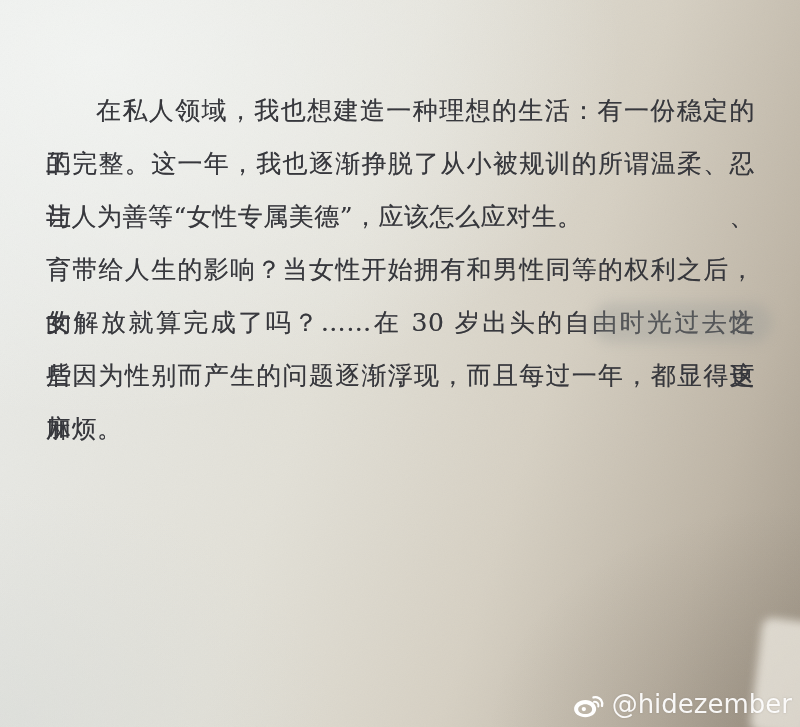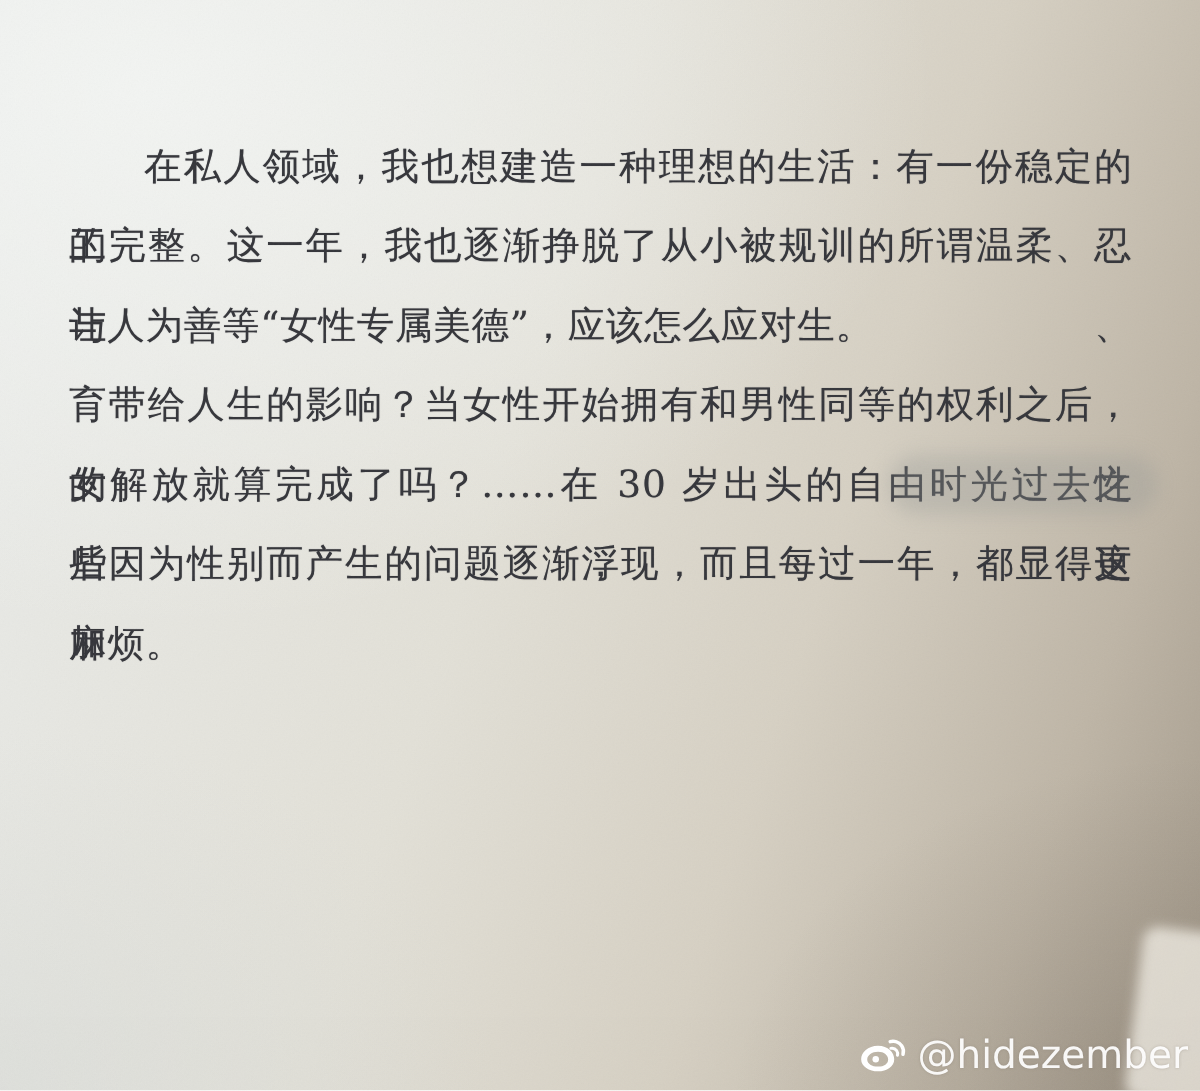--- a/index.html
+++ b/index.html
@@ -78,21 +78,21 @@
     position: absolute;
     inset: 0;
     pointer-events: none;
   }
 
   .watermark {
     position: absolute;
     right: 8px;
     bottom: 8px;
     display: flex;
-    align-items: flex-start;
+    align-items: flex-end;
     gap: 7px;
     color: rgba(255,255,255,0.93);
     font-family: "DejaVu Sans", "Liberation Sans", sans-serif;
     font-size: 26px;
     line-height: 30px;
     text-shadow: 0 0 2px rgba(120,110,98,0.35);
   }
   .watermark .wm-icon { display: block; }
 </style>
 </head>

